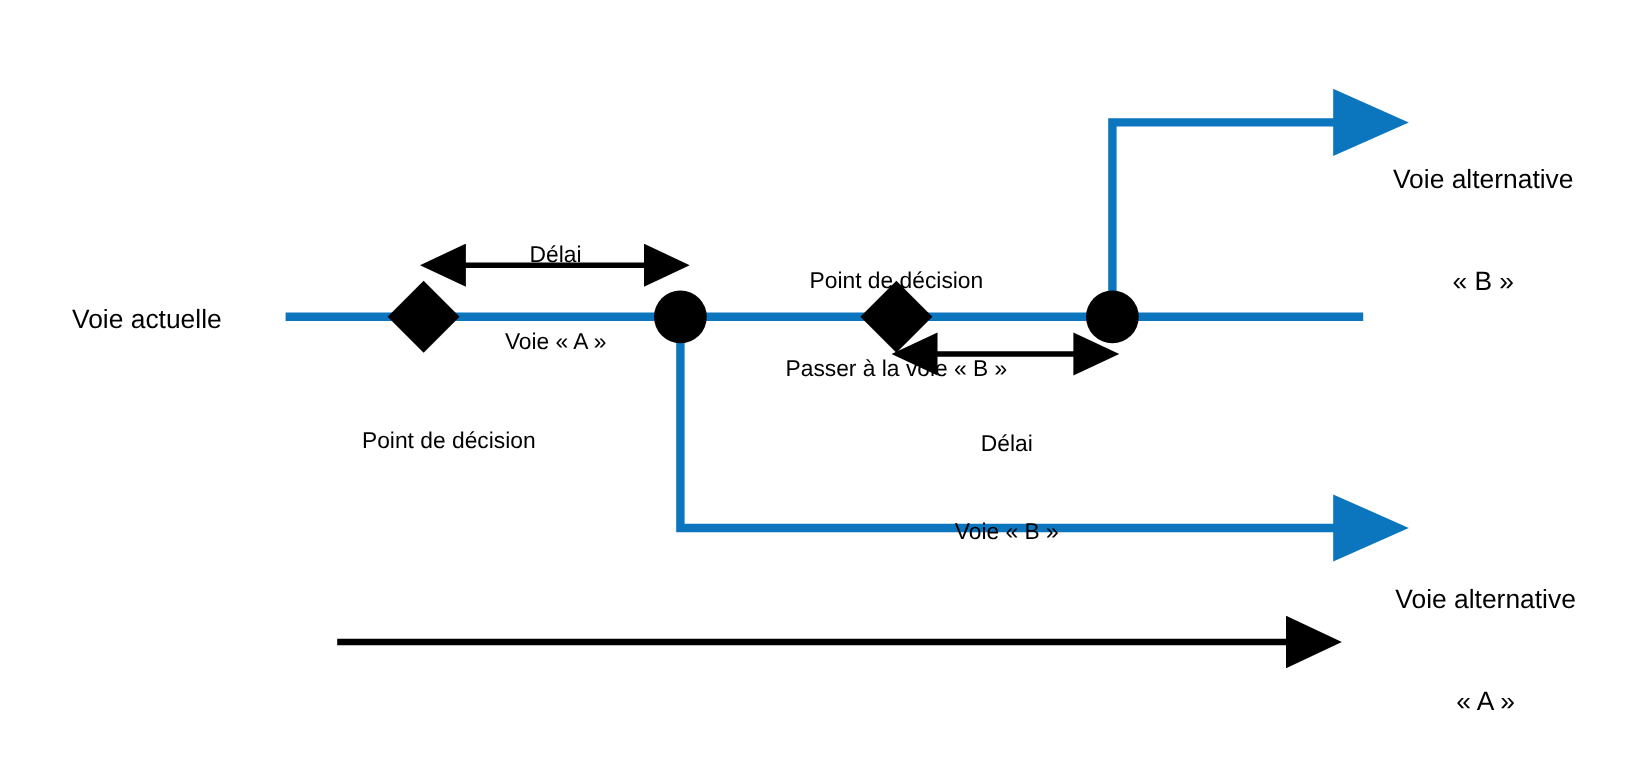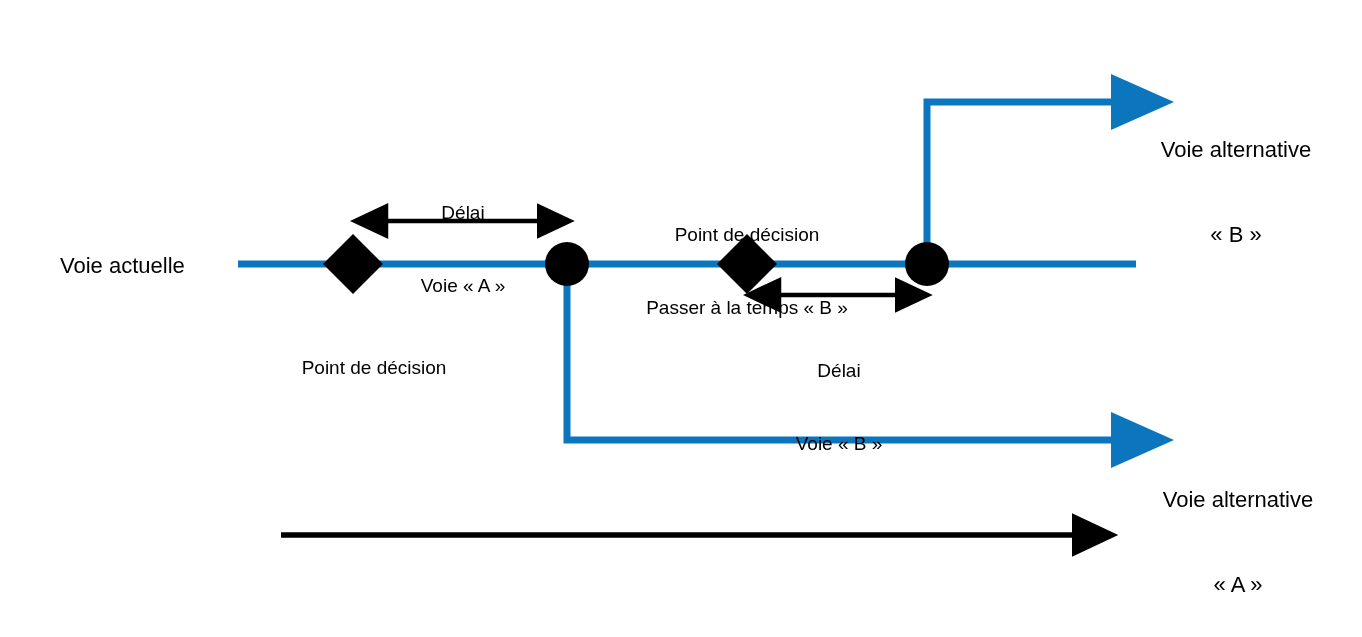--- a/index.html
+++ b/index.html
@@ -82,21 +82,21 @@
     <div>Point de décision</div>
   </div>
 
   <div class="lbl lbl-center size-note" style="left:463px; top:152px; width:300px;">
     <div>Délai</div>
     <div>Voie « A »</div>
   </div>
 
   <div class="lbl lbl-center size-note" style="left:747px; top:174px; width:420px;">
     <div>Point de décision</div>
-    <div>Passer à la temps « B »</div>
+    <div>Passer à la voie « B »</div>
   </div>
 
   <div class="lbl lbl-center size-note" style="left:839px; top:310px; width:300px;">
     <div>Délai</div>
     <div>Voie « B »</div>
   </div>
 
   <div class="lbl lbl-center size-main" style="left:1236px; top:80px; width:300px;">
     <div>Voie alternative</div>
     <div>« B »</div>

